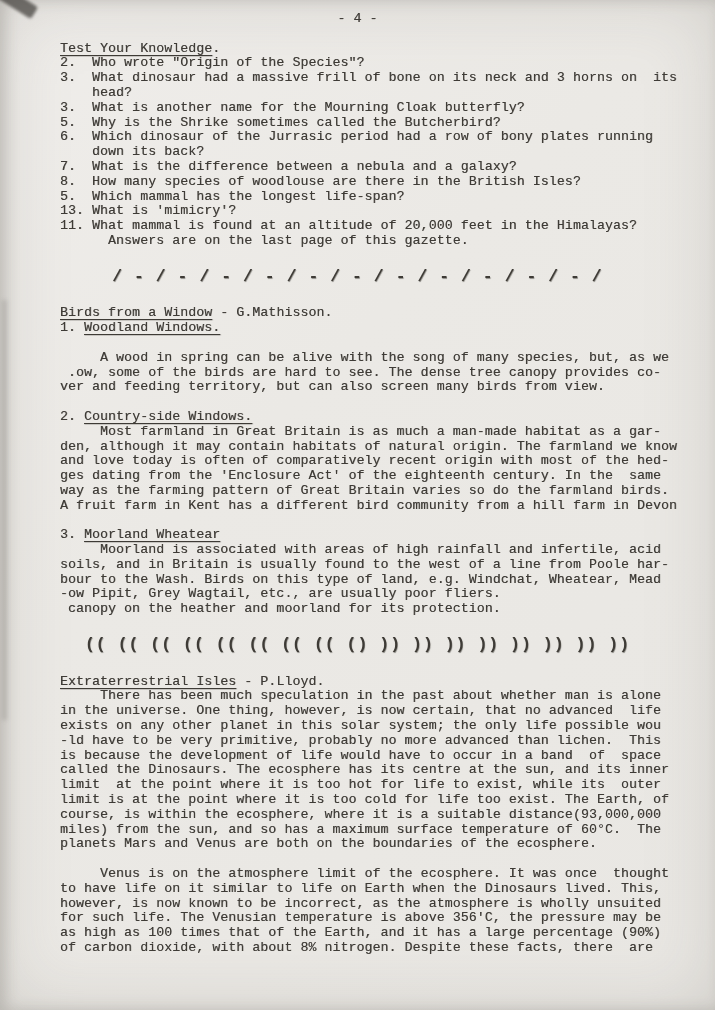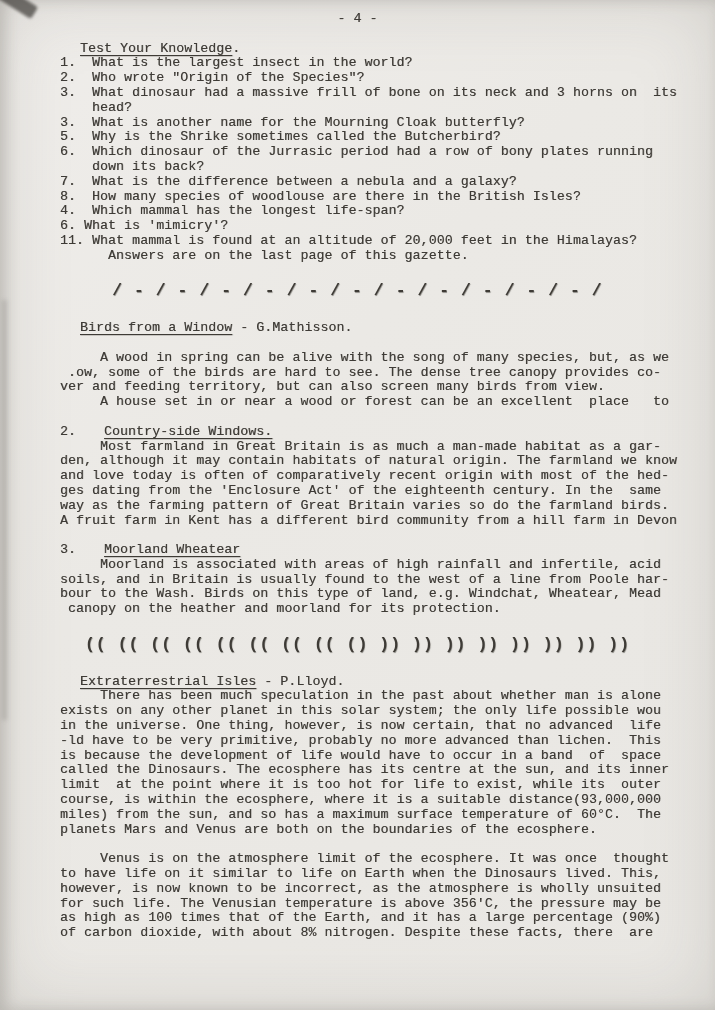--- a/index.html
+++ b/index.html
@@ -65,81 +65,81 @@
     letter-spacing: 1px;
     padding-top: 5px;
     padding-bottom: 7px;
     font-weight: bold;
     text-shadow: 0.5px 0.5px 0.7px rgba(62, 59, 54, 0.5);
   }
   #doc .u {
     text-decoration: underline;
     text-decoration-thickness: 1.2px;
     text-underline-offset: 2.5px;
-    margin-left: 20px;
   }
 </style>
 </head>
 <body>
 
 <div class="page" style="color: rgb(62, 59, 54);">
   <div class="corner-artifact"></div>
   <div class="edge-smudge"></div>
   <div id="doc">
       <div class="line center"><span>- 4 -</span></div>
       <div class="line">&nbsp;</div>
       <div class="line"><span class="u">Test Your Knowledge</span><span>.</span></div>
-      <div class="line"><span>1.  What is the largest insect in the world?</span></div>
       <div class="line"><span>2.  Who wrote "Origin of the Species"?</span></div>
       <div class="line"><span>3.  What dinosaur had a massive frill of bone on its neck and 3 horns on  its</span></div>
       <div class="line"><span>    head?</span></div>
       <div class="line"><span>3.  What is another name for the Mourning Cloak butterfly?</span></div>
       <div class="line"><span>5.  Why is the Shrike sometimes called the Butcherbird?</span></div>
       <div class="line"><span>6.  Which dinosaur of the Jurrasic period had a row of bony plates running</span></div>
       <div class="line"><span>    down its back?</span></div>
       <div class="line"><span>7.  What is the difference between a nebula and a galaxy?</span></div>
       <div class="line"><span>8.  How many species of woodlouse are there in the British Isles?</span></div>
-      <div class="line"><span>4.  Which mammal has the longest life-span?</span></div>
-      <div class="line"><span>6. What is 'mimicry'?</span></div>
+      <div class="line"><span>5.  Which mammal has the longest life-span?</span></div>
+      <div class="line"><span>13. What is 'mimicry'?</span></div>
       <div class="line"><span>11. What mammal is found at an altitude of 20,000 feet in the Himalayas?</span></div>
       <div class="line"><span>      Answers are on the last page of this gazette.</span></div>
       <div class="line">&nbsp;</div>
       <div class="line divider"><span>/ - / - / - / - / - / - / - / - / - / - / - /</span></div>
       <div class="line">&nbsp;</div>
       <div class="line"><span class="u">Birds from a Window</span><span> - G.Mathisson.</span></div>
+      <div class="line"><span>1. </span><span class="u">Woodland Windows.</span></div>
       <div class="line">&nbsp;</div>
       <div class="line"><span>     A wood in spring can be alive with the song of many species, but, as we</span></div>
       <div class="line"><span> .ow, some of the birds are hard to see. The dense tree canopy provides co-</span></div>
       <div class="line"><span>ver and feeding territory, but can also screen many birds from view.</span></div>
-      <div class="line"><span>     A house set in or near a wood or forest can be an excellent  place   to</span></div>
       <div class="line">&nbsp;</div>
       <div class="line"><span>2. </span><span class="u">Country-side Windows.</span></div>
       <div class="line"><span>     Most farmland in Great Britain is as much a man-made habitat as a gar-</span></div>
       <div class="line"><span>den, although it may contain habitats of natural origin. The farmland we know</span></div>
       <div class="line"><span>and love today is often of comparatively recent origin with most of the hed-</span></div>
       <div class="line"><span>ges dating from the 'Enclosure Act' of the eighteenth century. In the  same</span></div>
       <div class="line"><span>way as the farming pattern of Great Britain varies so do the farmland birds.</span></div>
       <div class="line"><span>A fruit farm in Kent has a different bird community from a hill farm in Devon</span></div>
       <div class="line">&nbsp;</div>
       <div class="line"><span>3. </span><span class="u">Moorland Wheatear</span></div>
       <div class="line"><span>     Moorland is associated with areas of high rainfall and infertile, acid</span></div>
       <div class="line"><span>soils, and in Britain is usually found to the west of a line from Poole har-</span></div>
       <div class="line"><span>bour to the Wash. Birds on this type of land, e.g. Windchat, Wheatear, Mead</span></div>
+      <div class="line"><span>-ow Pipit, Grey Wagtail, etc., are usually poor fliers.</span></div>
       <div class="line"><span> canopy on the heather and moorland for its protection.</span></div>
       <div class="line">&nbsp;</div>
       <div class="line divider"><span>(( (( (( (( (( (( (( (( () )) )) )) )) )) )) )) ))</span></div>
       <div class="line">&nbsp;</div>
       <div class="line"><span class="u">Extraterrestrial Isles</span><span> - P.Lloyd.</span></div>
       <div class="line"><span>     There has been much speculation in the past about whether man is alone</span></div>
+      <div class="line"><span>in the universe. One thing, however, is now certain, that no advanced  life</span></div>
       <div class="line"><span>exists on any other planet in this solar system; the only life possible wou</span></div>
-      <div class="line"><span>in the universe. One thing, however, is now certain, that no advanced  life</span></div>
       <div class="line"><span>-ld have to be very primitive, probably no more advanced than lichen.  This</span></div>
       <div class="line"><span>is because the development of life would have to occur in a band  of  space</span></div>
       <div class="line"><span>called the Dinosaurs. The ecosphere has its centre at the sun, and its inner</span></div>
       <div class="line"><span>limit  at the point where it is too hot for life to exist, while its  outer</span></div>
+      <div class="line"><span>limit is at the point where it is too cold for life too exist. The Earth, of</span></div>
       <div class="line"><span>course, is within the ecosphere, where it is a suitable distance(93,000,000</span></div>
       <div class="line"><span>miles) from the sun, and so has a maximum surface temperature of 60°C.  The</span></div>
       <div class="line"><span>planets Mars and Venus are both on the boundaries of the ecosphere.</span></div>
       <div class="line">&nbsp;</div>
       <div class="line"><span>     Venus is on the atmosphere limit of the ecosphere. It was once  thought</span></div>
       <div class="line"><span>to have life on it similar to life on Earth when the Dinosaurs lived. This,</span></div>
       <div class="line"><span>however, is now known to be incorrect, as the atmosphere is wholly unsuited</span></div>
       <div class="line"><span>for such life. The Venusian temperature is above 356'C, the pressure may be</span></div>
       <div class="line"><span>as high as 100 times that of the Earth, and it has a large percentage (90%)</span></div>
       <div class="line"><span>of carbon dioxide, with about 8% nitrogen. Despite these facts, there  are</span></div>

